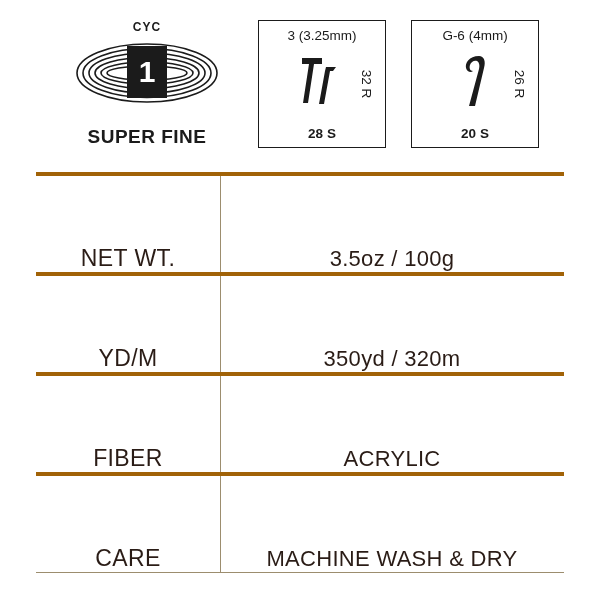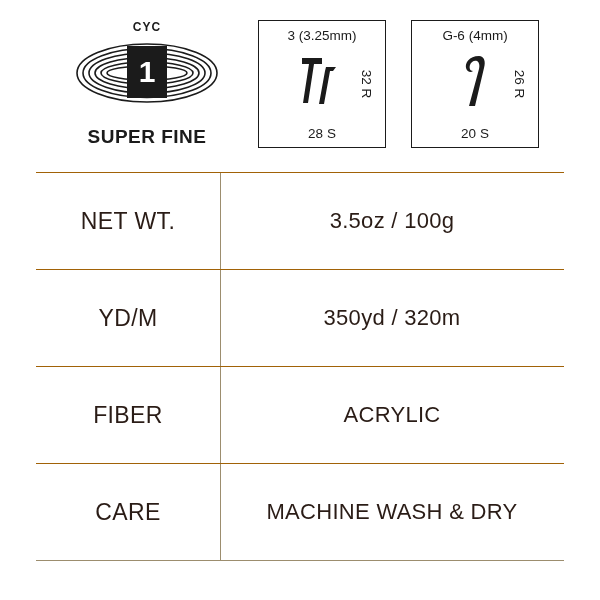--- a/index.html
+++ b/index.html
@@ -99,20 +99,21 @@
     color: #1b1b1b;
   }
   .gauge-bottom {
     position: absolute;
     bottom: 6px;
     left: 0;
     width: 100%;
     text-align: center;
     font-size: 13.5px;
     color: #1b1b1b;
+    font-weight: bold;
   }
   .gauge-side {
     position: absolute;
     right: 4px;
     top: 50%;
     transform: translateY(-50%) rotate(90deg);
     transform-origin: center center;
     font-size: 13.5px;
     white-space: nowrap;
     color: #1b1b1b;
@@ -127,23 +128,23 @@
   
   .table {
     position: absolute;
     left: 36px;
     top: 172px;
     width: 528px;
   }
   .row {
     position: relative;
     display: flex;
-    align-items: center;
+    align-items: flex-end;
     height: 96px;
-    border-top: 1px solid #a16207;
+    border-top: 4px solid #a16207;
   }
   .row:last-child { border-bottom: 1px solid #9c8d6e; }
   .cell-label {
     width: 184px;
     text-align: center;
     font-size: 23px;
     letter-spacing: 0.4px;
     color: #2a1c16;
   }
   .cell-value {

